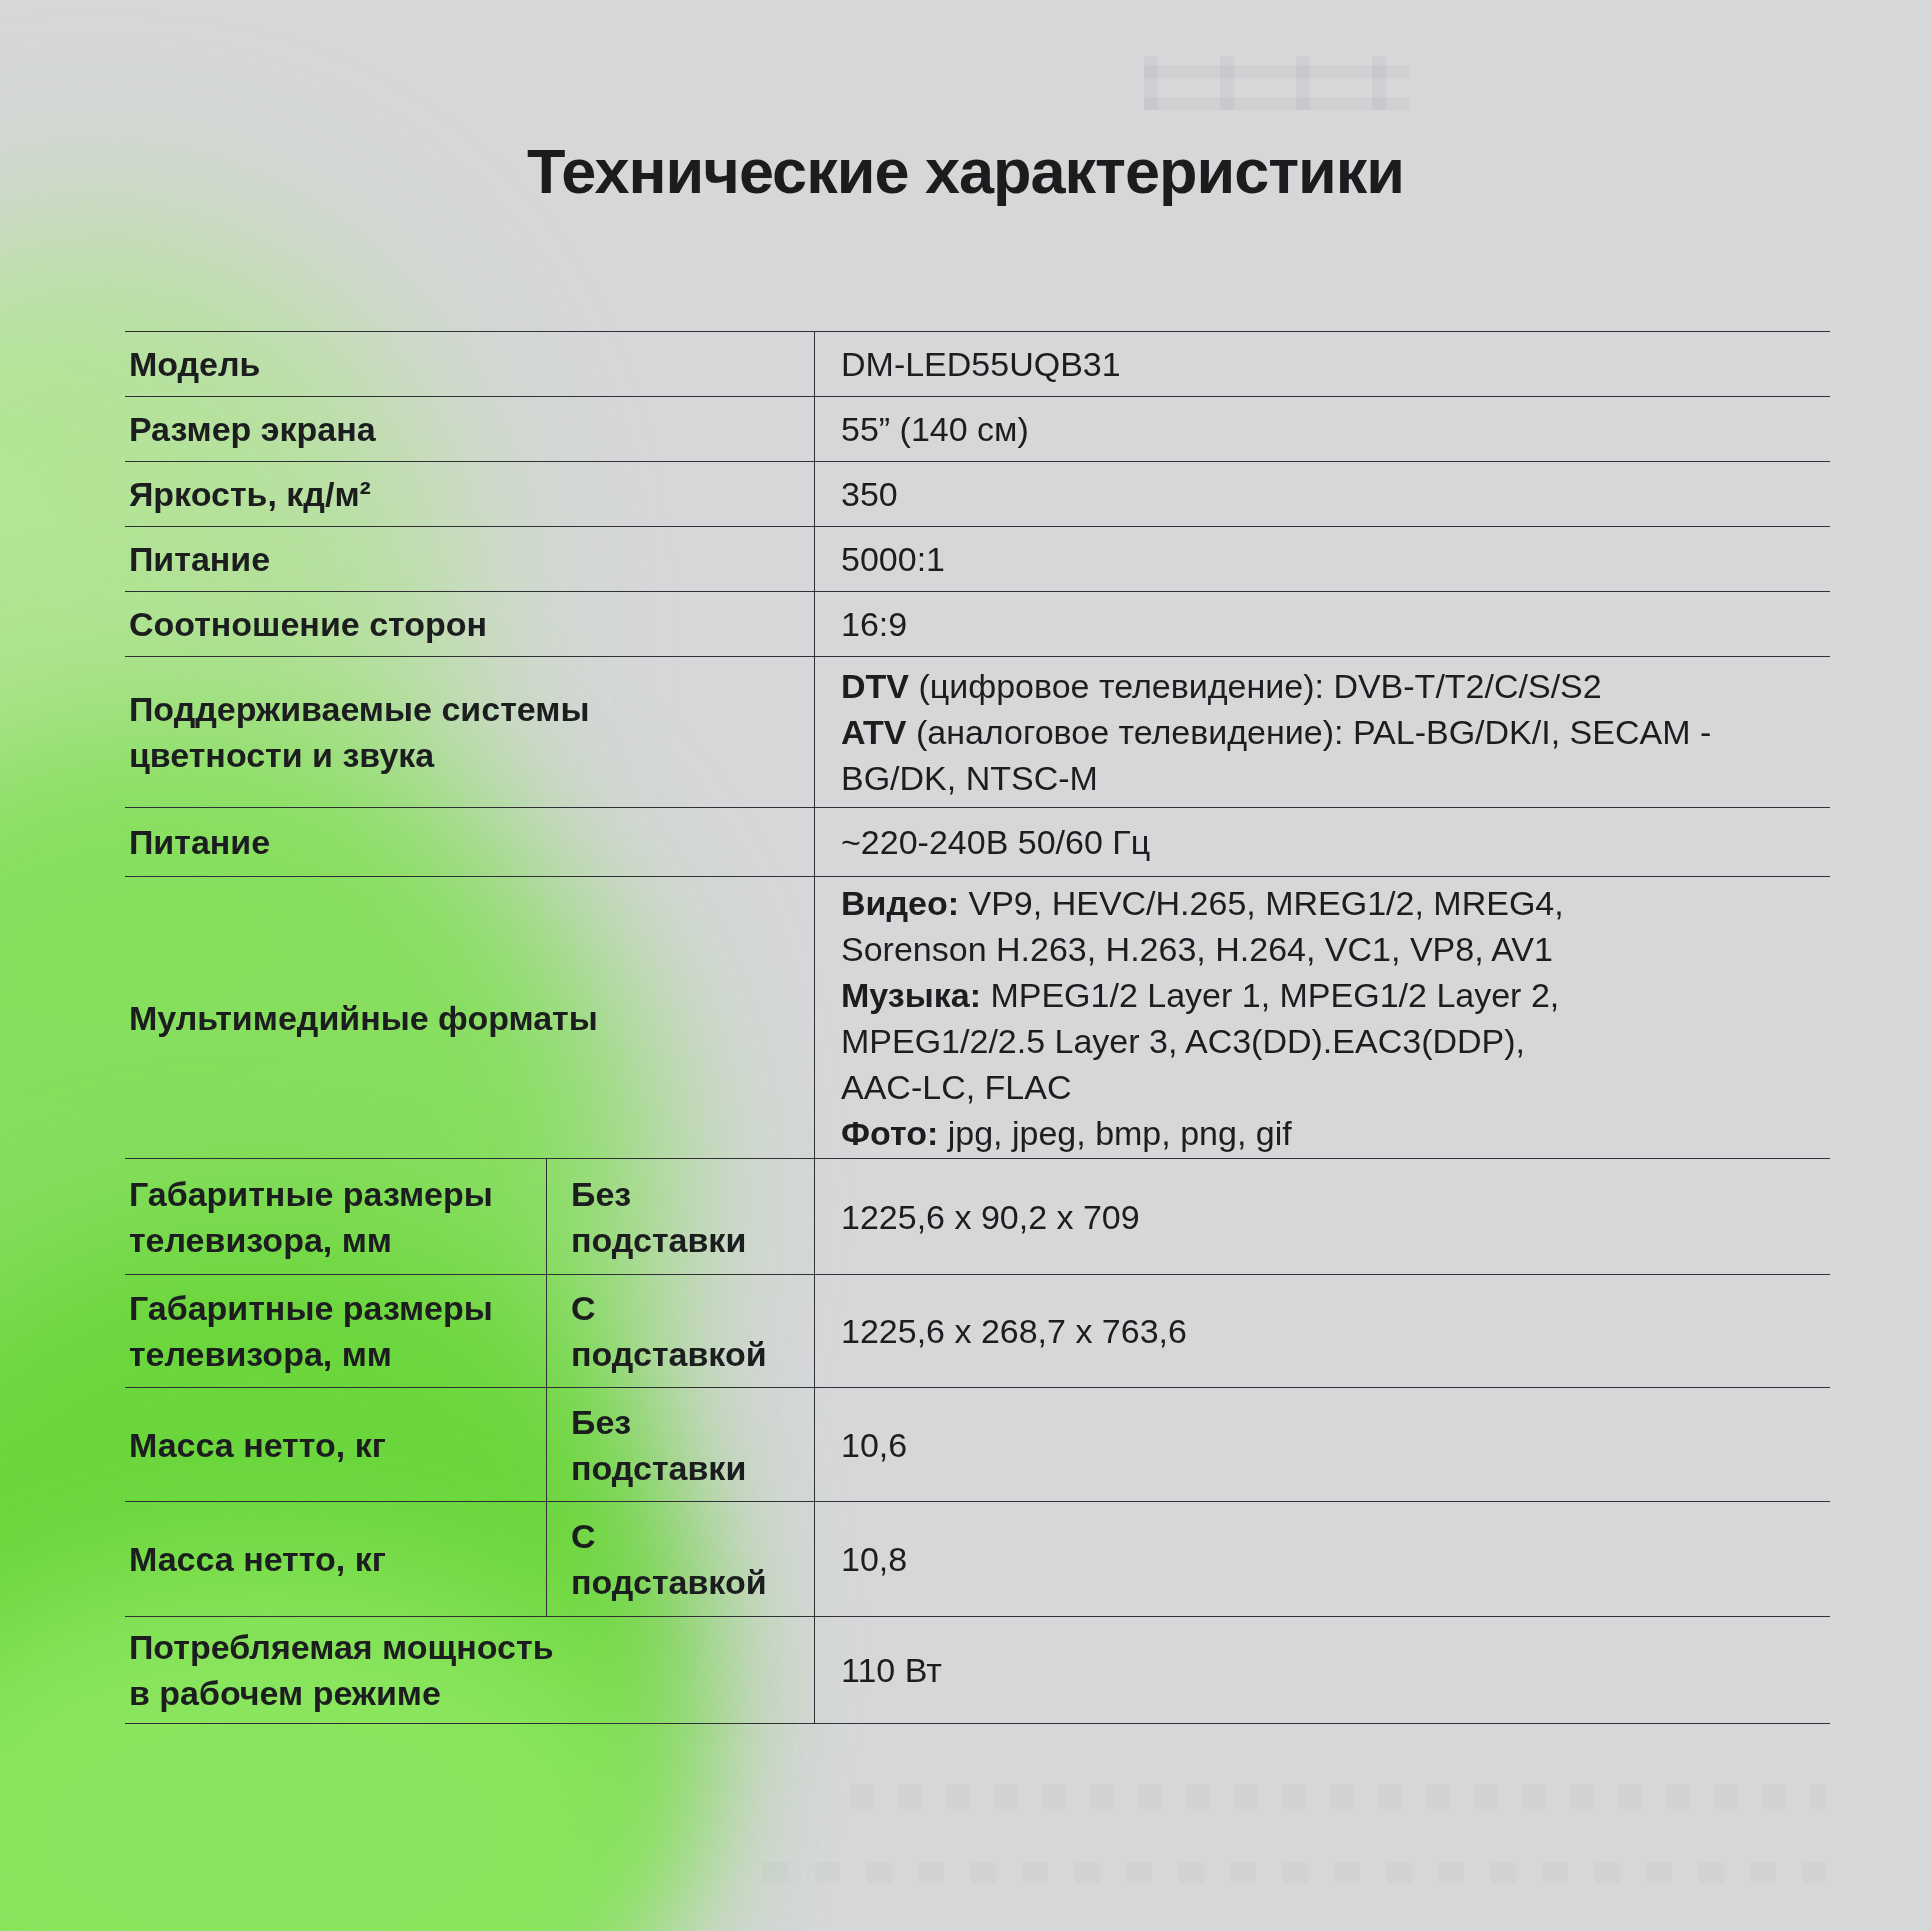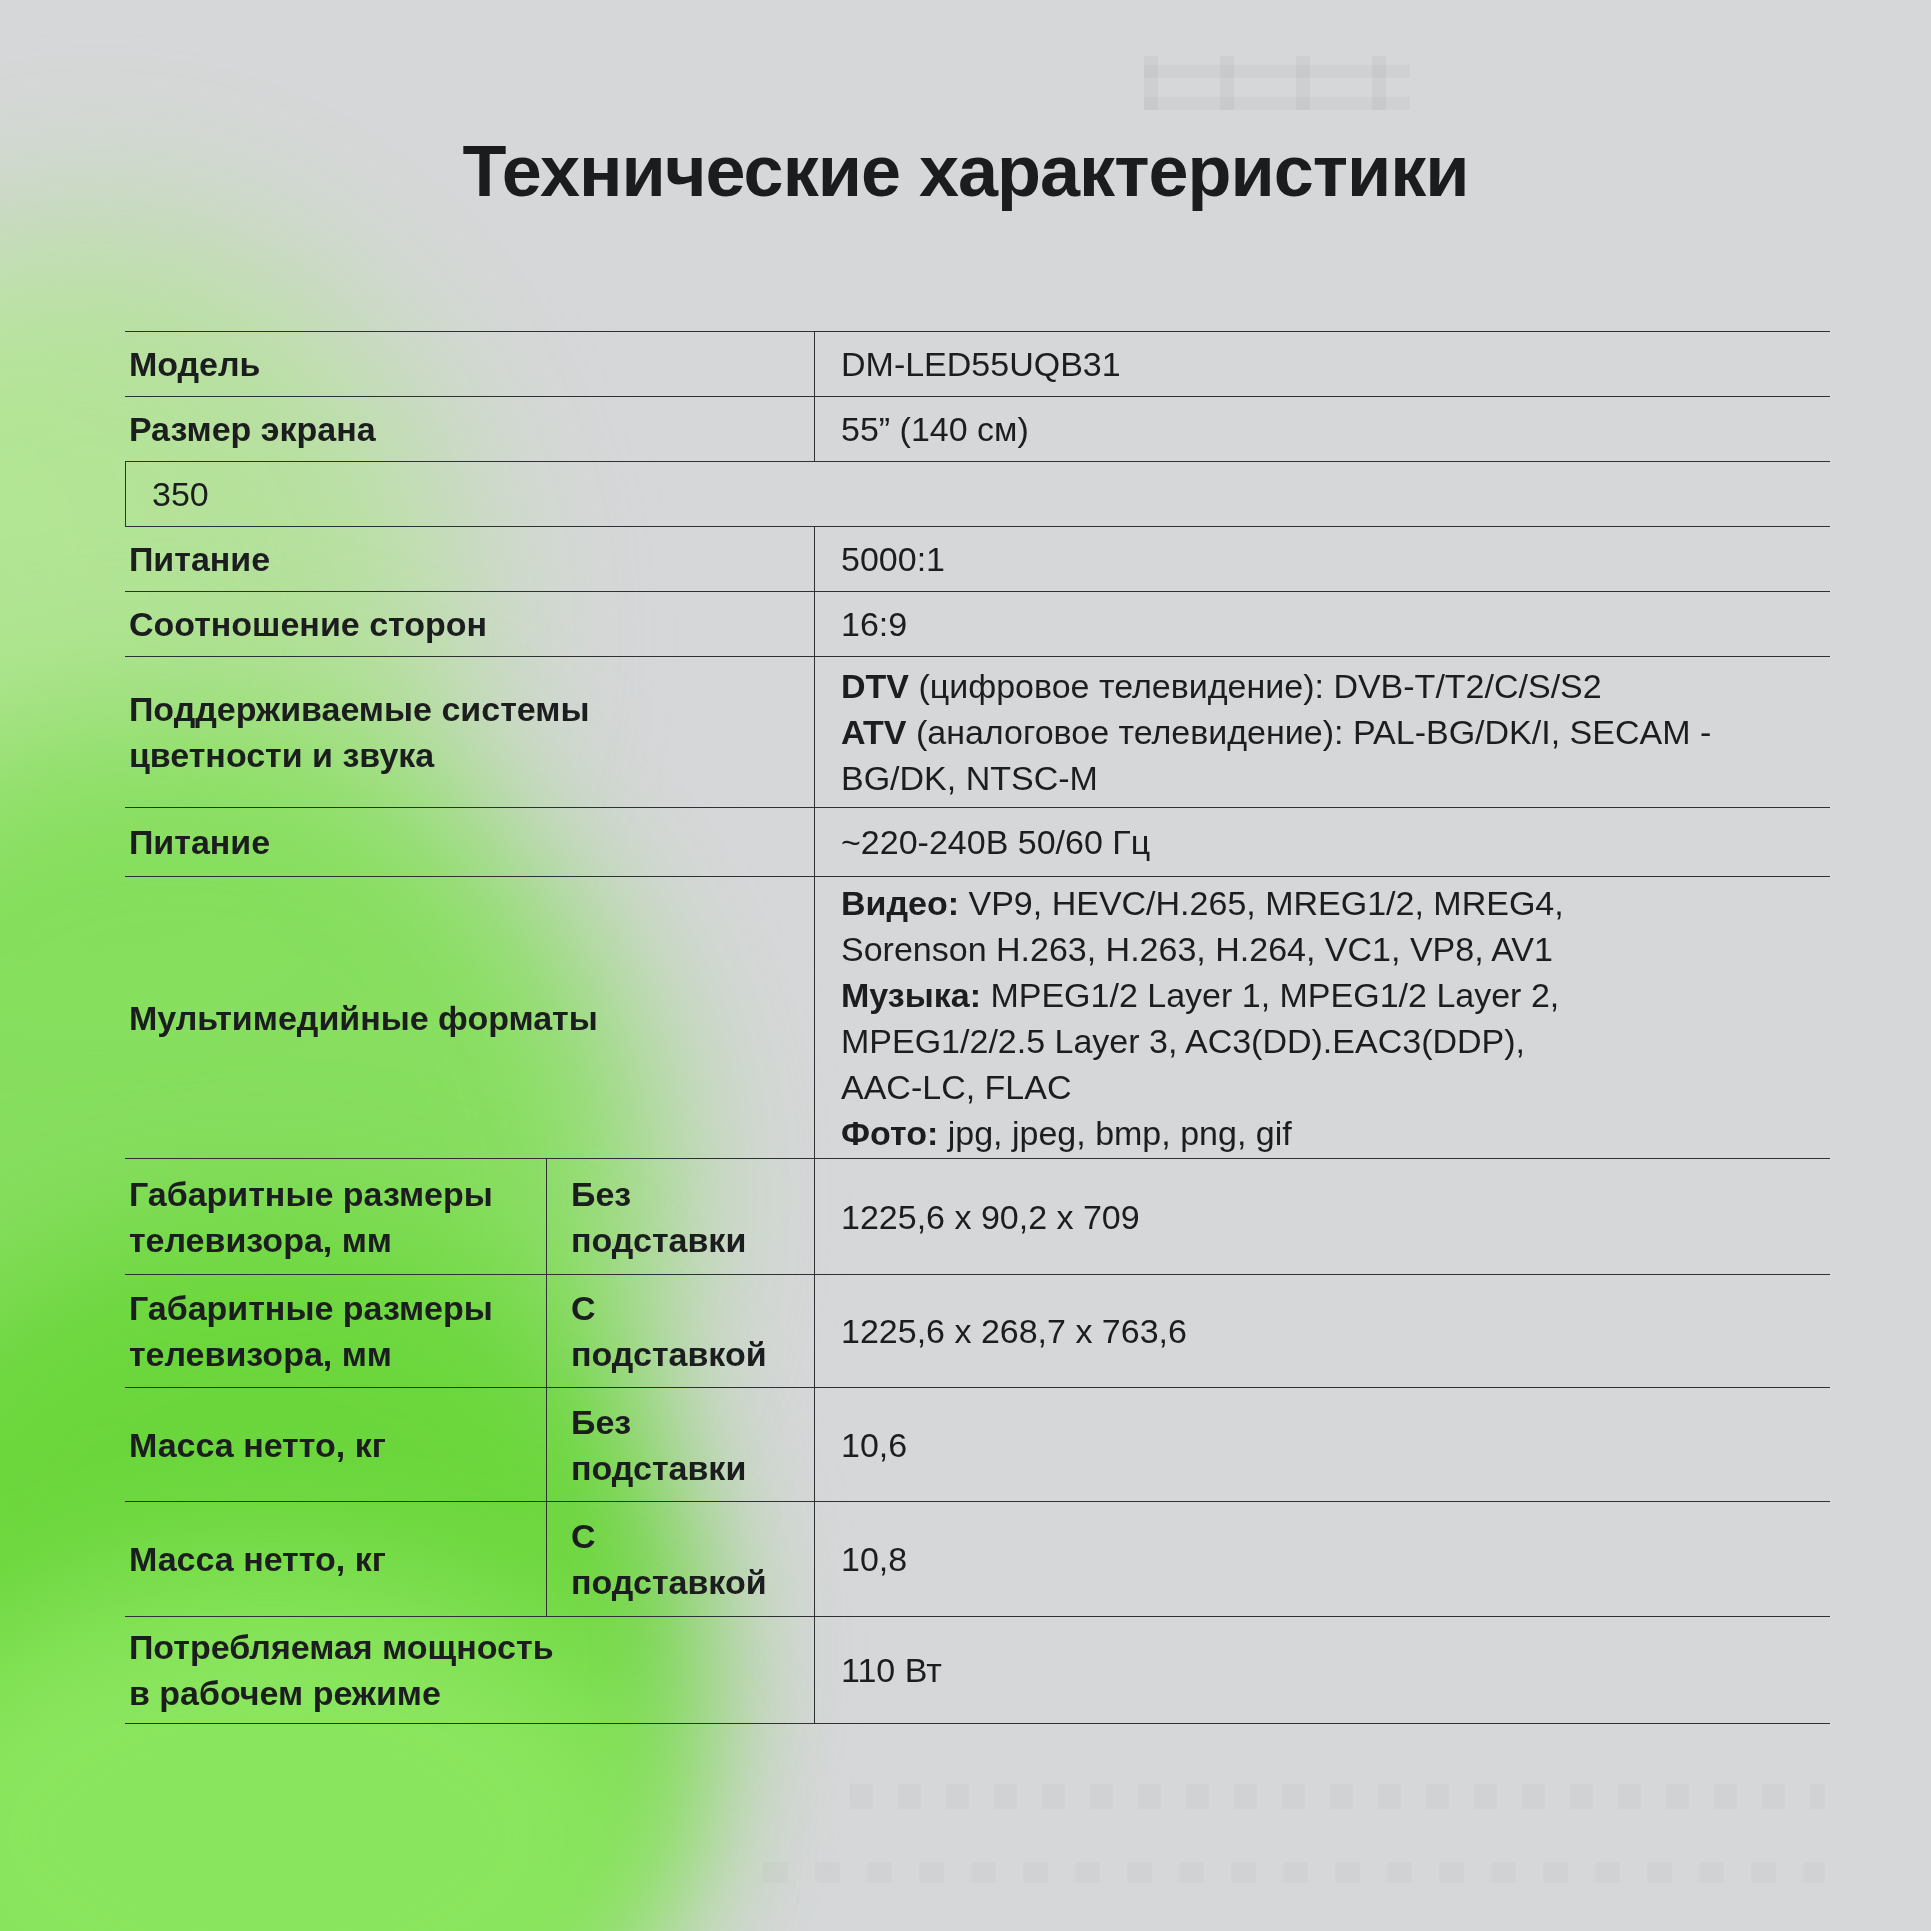--- a/index.html
+++ b/index.html
@@ -38,21 +38,21 @@
   .artifact.below-table{
     left:763px;top:1862px;width:1062px;height:21px;
     background-image:repeating-linear-gradient(90deg, rgba(70,74,82,.07) 0 25px, transparent 25px 52px);
     opacity:.45;
   }
 
   
   .page-title{
     position:absolute;z-index:2;left:0;right:0;top:118px;
     text-align:center;
-    font-size:72px;line-height:106px;font-weight:700;
+    font-size:63px;line-height:106px;font-weight:700;
     letter-spacing:-1px;color:#1b1c1e;
   }
 
   
   .spec-table{
     position:absolute;z-index:2;left:125px;top:331px;width:1705px;
     font-size:34px;color:#1c1d1f;
   }
   .row{display:flex;align-items:stretch;box-sizing:border-box;border-top:1.9px solid #303134;}
   .row.last{border-bottom:1.9px solid #303134;}
@@ -99,20 +99,23 @@
       <div class="c lab">
           <div class="t">Размер экрана</div>
         </div>
       <div class="c val">
           <div class="t"><span>55” (140 см)</span></div>
         </div>
     </div>
 
 
     <div class="row h67">
+      <div class="c lab">
+          <div class="t">Яркость, кд/м²</div>
+        </div>
       <div class="c val">
           <div class="t"><span>350</span></div>
         </div>
     </div>
 
     <div class="row h67">
       <div class="c lab">
           <div class="t">Питание</div>
         </div>
       <div class="c val">

